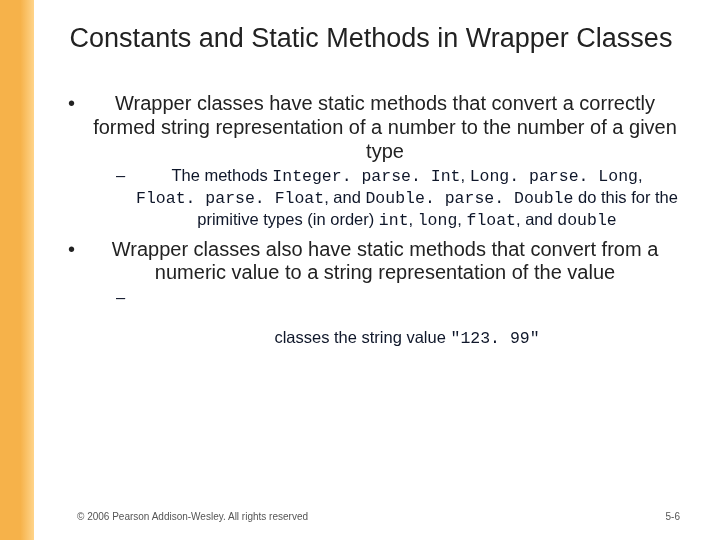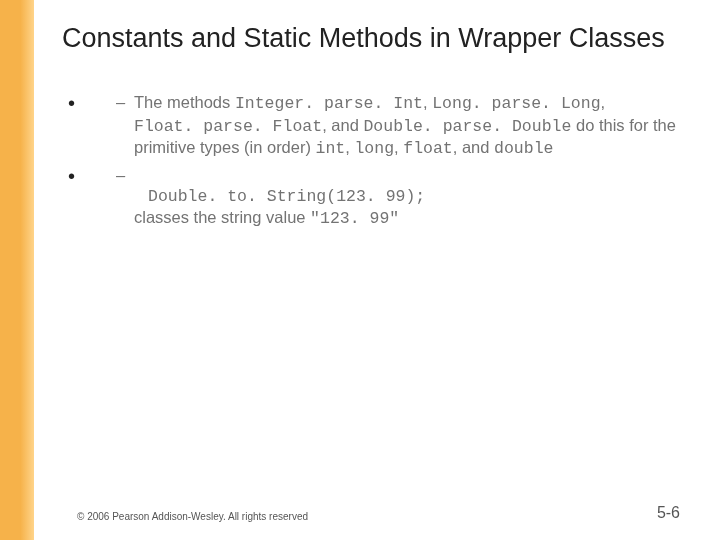--- a/index.html
+++ b/index.html
@@ -1,15 +1,15 @@
 <!DOCTYPE html>
 <html><head>
 <meta charset="utf-8">
 <style>
-  * { margin: 0; padding: 0; box-sizing: border-box; }
+  * { margin: 0; padding: 0; box-sizing: border-box; text-align: center; }
   body {
     width: 720px;
     height: 540px;
     font-family: Arial, Helvetica, sans-serif;
     background: #fff;
     position: relative;
     overflow: hidden;
   }
   .side-band {
     position: absolute;
@@ -47,68 +47,70 @@
     left: 6px;
     top: 0;
     font-size: 20px;
   }
   ul.sub { list-style: none; margin-top: 2px; margin-bottom: 6px; }
   ul.sub > li {
     position: relative;
     padding-left: 44px;
     font-size: 16.5px;
     line-height: 1.22;
-    color: #737373;
+    color: #0f172a;
   }
   ul.sub > li::before {
     content: "–";
     position: absolute;
     left: 26px;
     top: 0;
   }
   .code { font-family: "Courier New", Courier, monospace; }
   .footer-left {
     position: absolute;
     left: 62px;
     bottom: 18px;
     font-size: 10px;
     color: #555;
     padding-left: 15px;
   }
   .footer-right {
     position: absolute;
     right: 40px;
     bottom: 18px;
-    font-size: 16px;
+    font-size: 10px;
     color: #555;
   }
   .sp { white-space: nowrap; }
 </style>
 </head>
 <body>
 
 <div class="side-band"></div>
 
 <div class="content">
   <h1>Constants and Static Methods in Wrapper Classes</h1>
 
   <ul class="top">
     <li>
+      <span>Wrapper classes have static methods that convert a correctly formed string representation of a number to the number of a given type</span>
       <ul class="sub">
         <li>
           <span>The methods </span><span class="code sp">Integer. parse. Int</span><span>, </span><span class="code sp">Long. parse. Long</span><span>, </span><span class="code sp">Float. parse. Float</span><span>, and </span><span class="code sp">Double. parse. Double</span><span> do this for the primitive types (in order) </span><span class="code">int</span><span>, </span><span class="code">long</span><span>, </span><span class="code">float</span><span>, and </span><span class="code">double</span>
         </li>
       </ul>
     </li>
 
     <li>
+      <span>Wrapper classes also have static methods that convert from a numeric value to a string representation of the value</span>
       <ul class="sub">
         <li>
           <br>
-          <span style="display:inline-block;padding-left:14px" class="code">Double. to. String(123. 99);</span><br>
+          <br>
           <span>classes the string value </span><span class="code">"123. 99"</span>
         </li>
       </ul>
     </li>
 
   </ul>
 </div>
 
 <div class="footer-left">© 2006 Pearson Addison-Wesley. All rights reserved</div>
 <div class="footer-right">5-6</div>

